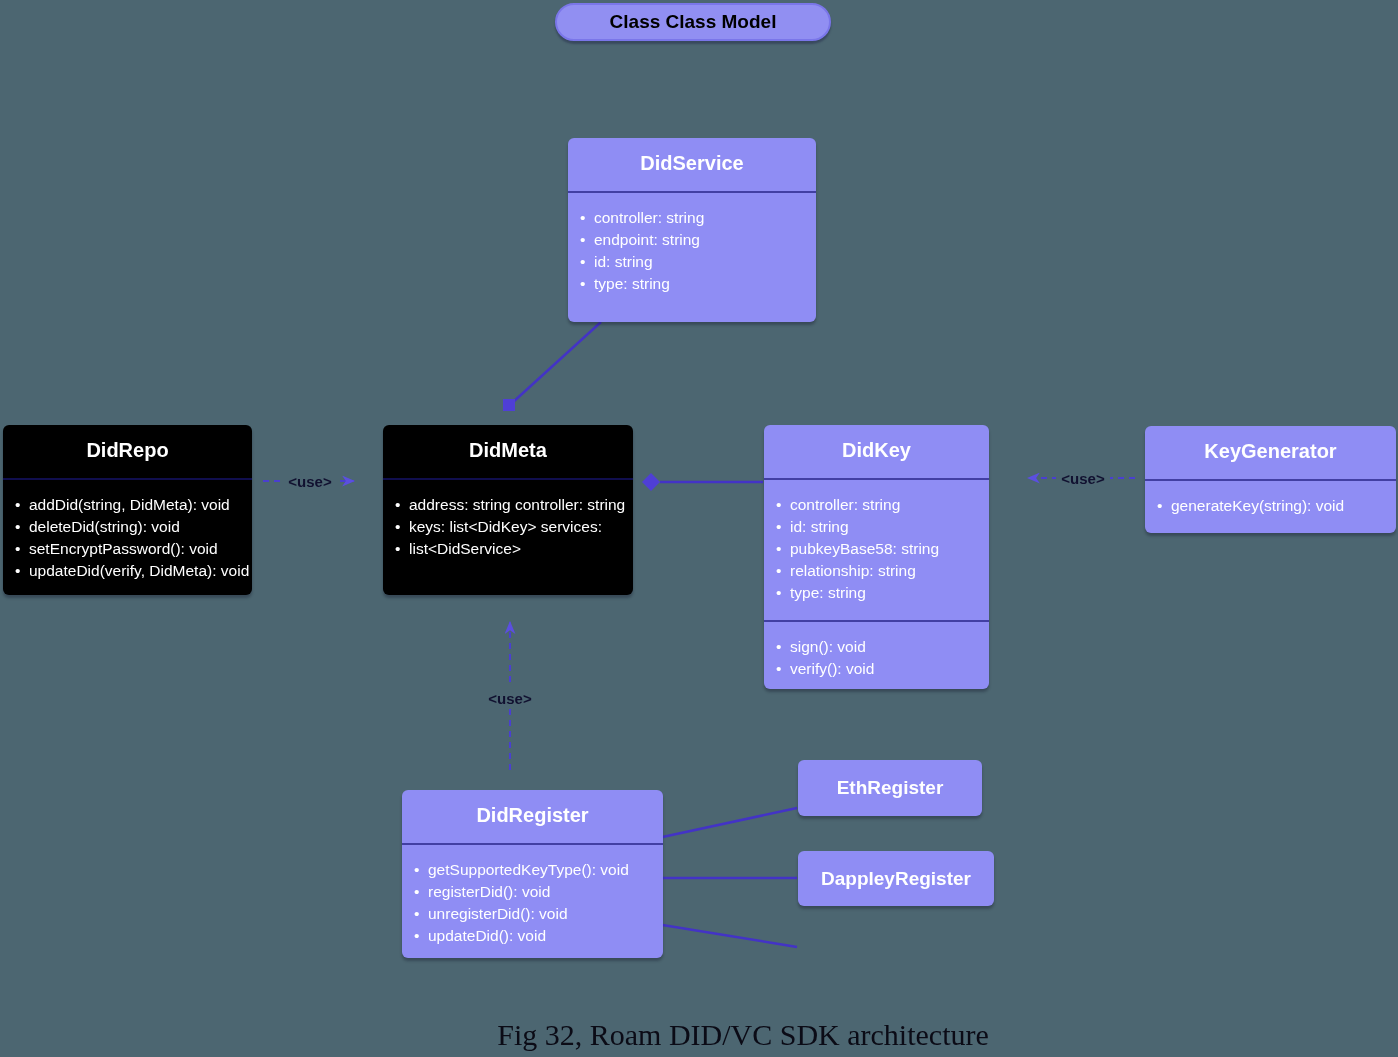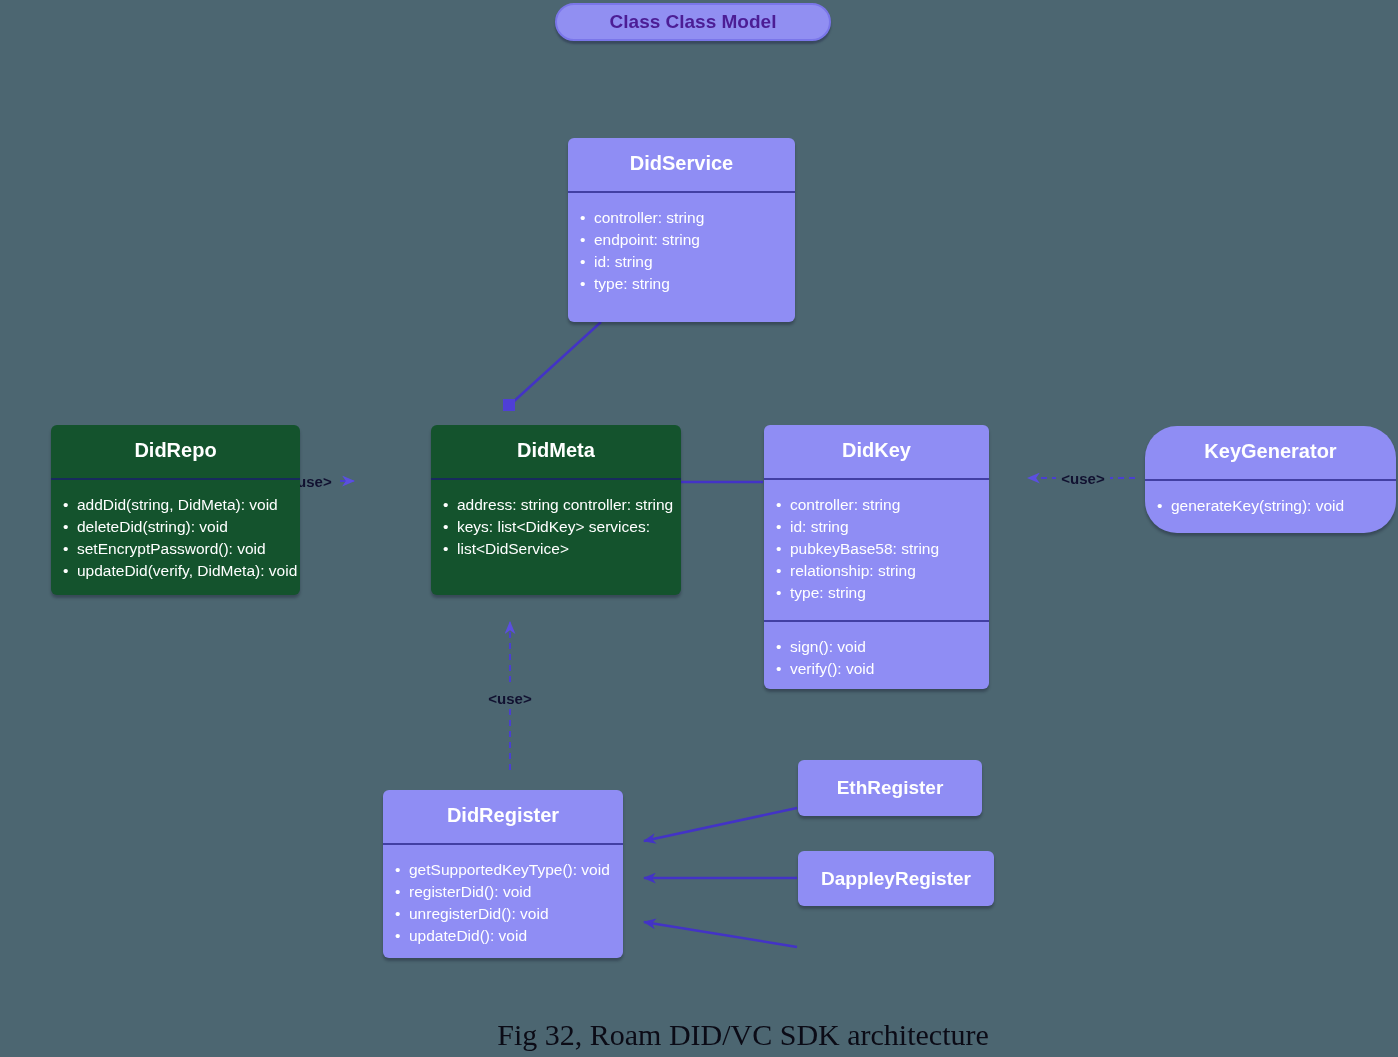--- a/index.html
+++ b/index.html
@@ -6,30 +6,30 @@
   .stage{
     position:relative;width:1398px;height:1057px;background:#4c6671;
     font-family:"Liberation Sans",sans-serif;overflow:hidden;
   }
   svg.edges{position:absolute;inset:0;width:1398px;height:1057px;pointer-events:none;}
 
   .pill{
     position:absolute;left:555px;top:3px;width:276px;height:38px;
     background:#918ff2;border:2px solid #7a76e9;border-radius:21px;
     box-sizing:border-box;display:flex;align-items:center;justify-content:center;
-    color:#4c1d95;font-weight:700;font-size:19px;
+    color:#000000;font-weight:700;font-size:19px;
     box-shadow:0 3px 2px rgba(20,20,60,.35);
   }
 
   .cls{
     position:absolute;border-radius:6px;color:#fff;box-sizing:border-box;
     box-shadow:0 3px 3px rgba(10,10,30,.3);
   }
   .cls.light{background:#8f8df4;}
-  .cls.dark{background:#14532d;margin-left:48px;}
+  .cls.dark{background:#000000;}
   .cls-title{padding-top:13px;text-align:center;font-weight:700;font-size:20px;line-height:24px;}
   .divider{border-top:2px solid rgba(25,22,120,.65);margin:16px 0 0;}
   .cls ul{list-style:none;margin:14px 0 0;padding:0 10px 0 12px;font-size:15.5px;line-height:22px;}
   .cls li{position:relative;padding-left:14px;white-space:nowrap;}
   .cls li::before{content:"•";position:absolute;left:0;top:0;}
 
   .mini{
     position:absolute;background:#8f8df4;border-radius:6px;color:#fff;
     display:flex;align-items:center;justify-content:center;
     font-weight:700;font-size:19px;box-shadow:0 3px 3px rgba(10,10,30,.3);
@@ -88,21 +88,21 @@
 
     <line x1="797" y1="878" x2="644" y2="878" stroke="#4333c6" stroke-width="2.5" marker-end="url(#mSolid)"></line>
 
     <line x1="797" y1="947" x2="644" y2="922" stroke="#4333c6" stroke-width="2.5" marker-end="url(#mSolid)"></line>
   </svg>
 
   <div class="pill">
     <span>Class Class Model</span>
   </div>
 
-  <div class="cls light" style="left:568px;top:138px;width:227px;height:184px;">
+  <div class="cls light" style="left:568px;top:138px;width:248px;height:184px;">
     <div class="cls-title">DidService</div>
     <div class="divider"></div>
     <ul>
       <li>controller: string</li>
       <li>endpoint: string</li>
       <li>id: string</li>
       <li>type: string</li>
     </ul>
   </div>
 
@@ -137,29 +137,29 @@
       <li>relationship: string</li>
       <li>type: string</li>
     </ul>
     <div class="divider"></div>
     <ul>
       <li>sign(): void</li>
       <li>verify(): void</li>
     </ul>
   </div>
 
-  <div class="cls light" style="left:1145px;top:426px;width:251px;height:107px;border-radius:32px;">
+  <div class="cls light" style="left:1145px;top:426px;width:251px;height:107px;">
     <div class="cls-title">KeyGenerator</div>
     <div class="divider"></div>
     <ul>
       <li>generateKey(string): void</li>
     </ul>
   </div>
 
-  <div class="cls light" style="left:383px;top:790px;width:240px;height:168px;">
+  <div class="cls light" style="left:402px;top:790px;width:261px;height:168px;">
     <div class="cls-title">DidRegister</div>
     <div class="divider"></div>
     <ul>
       <li>getSupportedKeyType(): void</li>
       <li>registerDid(): void</li>
       <li>unregisterDid(): void</li>
       <li>updateDid(): void</li>
     </ul>
   </div>
 

